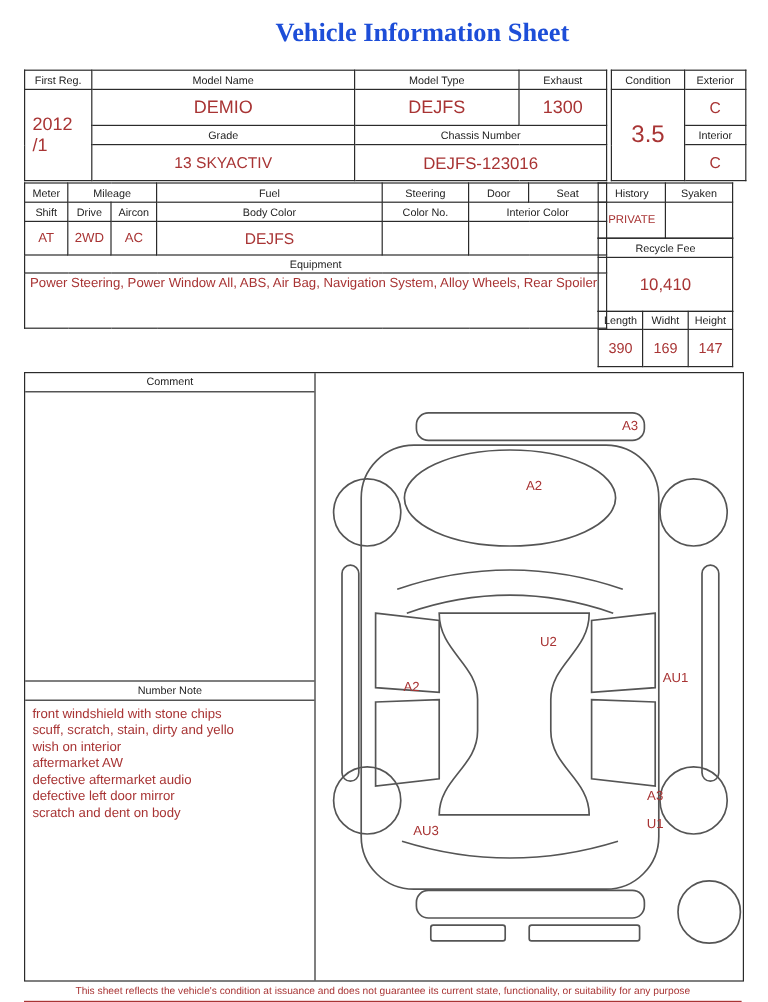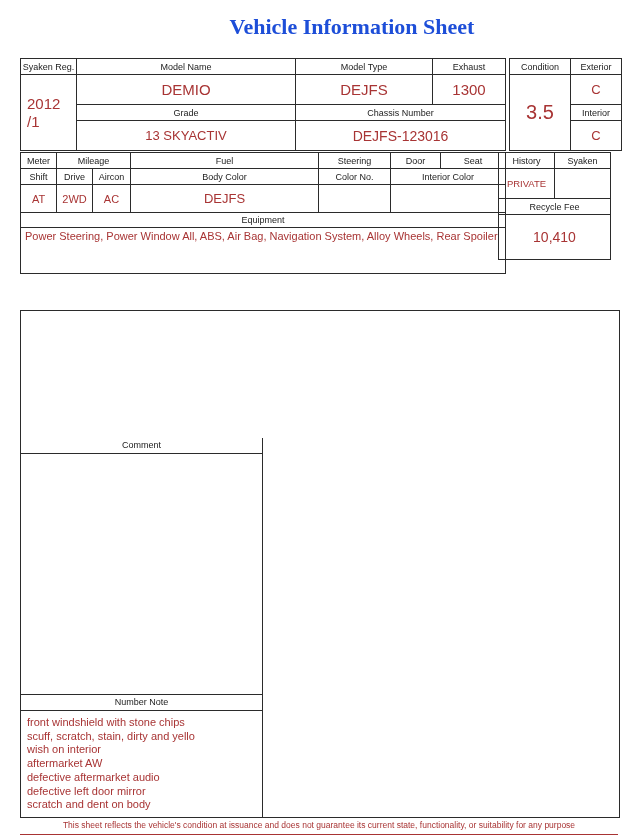--- a/index.html
+++ b/index.html
@@ -26,21 +26,21 @@
   .t-topleft{left:20px;top:58px;}
   .t-topright{left:509px;top:58px;}
   .t-midleft{left:20px;top:152px;}
   .t-midright{left:498px;top:152px;}
   .t-midright table{margin-top:-1px;}
   .t-midright table:first-child{margin-top:0;}
   .firstreg{line-height:1.15;padding-left:6px;}
   .equip{padding:2px 4px;vertical-align:top;line-height:1.2;}
   .bottom-box{
     left:20px;top:310px;width:598px;height:506px;
-    border:1px solid var(--border);display:flex;align-items:flex-end;
+    border:1px solid var(--border);display:flex;
   }
   .comment-panel{width:241px;border-right:1px solid var(--border);display:flex;flex-direction:column;}
   .panel-header{height:15px;line-height:15px;text-align:center;font-size:9px;color:#222;}
   .comment-header{border-bottom:1px solid var(--border);}
   .comment-body{height:240px;}
   .note-header{border-top:1px solid var(--border);border-bottom:1px solid var(--border);}
   .note-body{flex:1;padding:5px 6px;font-size:11px;line-height:1.25;color:var(--accent);white-space:pre-line;text-align:left;}
   .diagram-panel{flex:1;position:relative;}
   .diagram-panel svg{position:absolute;left:0;top:0;}
   .marks{position:absolute;left:0;top:0;width:100%;height:100%;}
@@ -60,21 +60,21 @@
 
 <table class="abs t-topleft">
   <colgroup>
       <col style="width:56px">
       <col style="width:219px">
       <col style="width:137px">
       <col style="width:73px">
     </colgroup>
   <tbody>
       <tr class="h16">
-    <td class="lbl">Syaken Reg.</td>
+    <td class="lbl">First Reg.</td>
     <td class="lbl">Model Name</td>
     <td class="lbl">Model Type</td>
     <td class="lbl">Exhaust</td>
   </tr>
   <tr class="h30">
     <td rowspan="3" class="red f15 pre left firstreg">2012
 /1</td>
     <td class="red f15">DEMIO</td>
     <td class="red f15">DEJFS</td>
     <td class="red f15">1300</td>
@@ -180,20 +180,39 @@
       </colgroup>
     <tbody>
         <tr class="h16">
       <td class="lbl">Recycle Fee</td>
     </tr>
     <tr class="h43">
       <td class="red f14">10,410</td>
     </tr>
   </tbody>
     </table>
+  <table>
+    <colgroup>
+        <col style="width:37px">
+        <col style="width:38px">
+        <col style="width:37px">
+      </colgroup>
+    <tbody>
+        <tr class="h15">
+      <td class="lbl">Length</td>
+      <td class="lbl">Widht</td>
+      <td class="lbl">Height</td>
+    </tr>
+    <tr class="h31">
+      <td class="red f12">390</td>
+      <td class="red f12">169</td>
+      <td class="red f12">147</td>
+    </tr>
+  </tbody>
+    </table>
 </div>
 
 <div class="abs bottom-box">
   <div class="comment-panel">
     <div class="panel-header comment-header">Comment</div>
     <div class="comment-body"></div>
     <div class="panel-header note-header">Number Note</div>
     <div class="note-body">front windshield with stone chips
 scuff, scratch, stain, dirty and yello
 wish on interior

